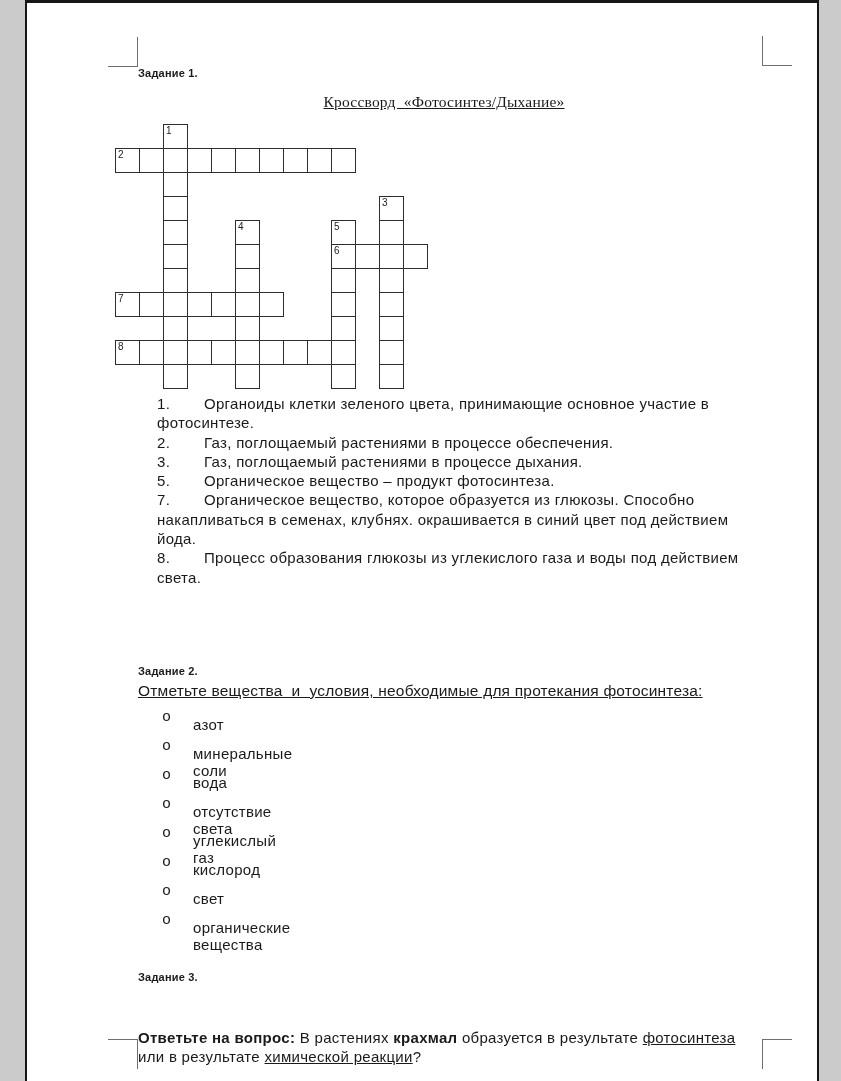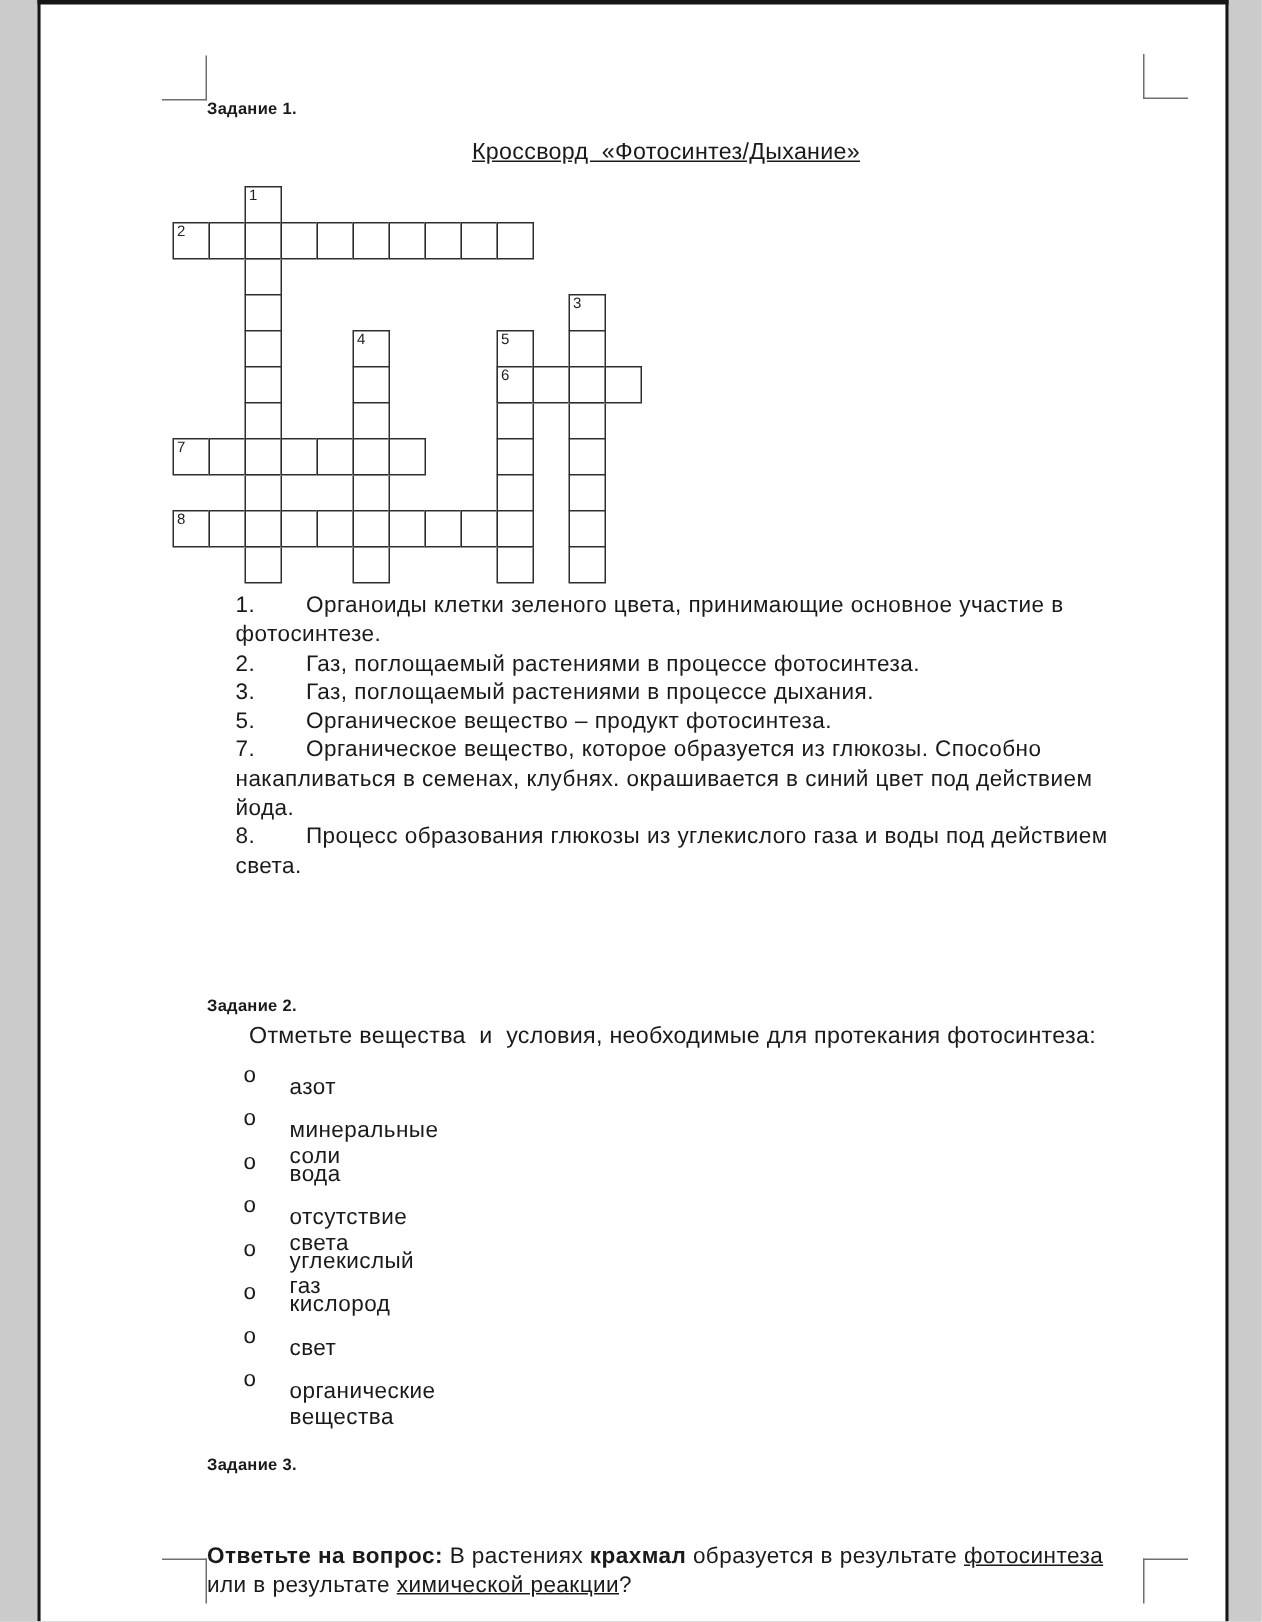--- a/index.html
+++ b/index.html
@@ -11,28 +11,28 @@
   .edge-right{left:817px;top:0;width:2px;height:1081px;}
   .edge-top{left:25px;top:0;width:794px;height:3px;}
   .corner{position:absolute;width:29px;height:29px;}
   .corner-tl{left:108px;top:37px;border-right:1px solid #6f6f6f;border-bottom:1px solid #6f6f6f;}
   .corner-tr{left:762px;top:36px;border-left:1px solid #6f6f6f;border-bottom:1px solid #6f6f6f;}
   .corner-bl{left:108px;top:1039px;border-right:1px solid #6f6f6f;border-top:1px solid #6f6f6f;}
   .corner-br{left:762px;top:1039px;border-left:1px solid #6f6f6f;border-top:1px solid #6f6f6f;}
   .abs{position:absolute;}
   .h{font-weight:bold;font-size:11px;line-height:19px;letter-spacing:.2px;}
   .title-wrap{left:138px;top:93px;width:612px;text-align:center;}
-  .title{font-size:15.5px;letter-spacing:.2px;text-decoration:underline;white-space:pre;}
+  .title{font-size:15.5px;letter-spacing:.2px;text-decoration:underline;white-space:pre;font-family:Liberation Serif, serif;}
   .crossword{left:115px;top:124px;width:313px;height:265px;}
   .cell{position:absolute;width:25px;height:25px;border:1px solid #2e2e2e;box-sizing:border-box;background:#fff;}
   .cellnum{position:absolute;left:2px;top:1px;font-size:10px;line-height:10px;color:#222;}
   .clues{left:136px;top:394px;font-size:15px;line-height:19.3px;letter-spacing:.3px;}
   .clue{white-space:pre;margin-left:21px;}
   .cnum{display:inline-block;width:47px;}
-  .instr{font-size:15.5px;line-height:19px;letter-spacing:.2px;white-space:pre;margin-left:28px;}
+  .instr{font-size:15.5px;line-height:19px;letter-spacing:.2px;text-decoration:underline;white-space:pre;}
   .options{left:138px;top:705px;font-size:15px;}
   .opt{position:relative;height:29px;}
   .bullet{position:absolute;left:24px;top:5px;font-family:"Liberation Mono","DejaVu Sans Mono",monospace;
           font-size:15px;line-height:15px;}
   .optlabel{position:absolute;left:55px;top:11px;letter-spacing:.3px;}
   .task3{font-size:15px;line-height:19.3px;letter-spacing:.3px;white-space:pre;}
   .b{font-weight:bold;}
   .u{text-decoration:underline;}
 </style>
 </head>
@@ -134,21 +134,21 @@
       <div class="cell" style="left: 120px; top: 216px;"></div>
       <div class="cell" style="left: 144px; top: 216px;"></div>
       <div class="cell" style="left: 168px; top: 216px;"></div>
       <div class="cell" style="left: 192px; top: 216px;"></div>
       <div class="cell" style="left: 216px; top: 216px;"></div>
     </div>
 
   <div class="abs clues" id="clues">
       <div class="clue"><span class="cnum">1.</span><span>Органоиды клетки зеленого цвета, принимающие основное участие в
 фотосинтезе.</span></div>
-      <div class="clue"><span class="cnum">2.</span><span>Газ, поглощаемый растениями в процессе фотосинтеза.</span></div>
+      <div class="clue"><span class="cnum">2.</span><span>Газ, поглощаемый растениями в процессе обеспечения.</span></div>
       <div class="clue"><span class="cnum">3.</span><span>Газ, поглощаемый растениями в процессе дыхания.</span></div>
       <div class="clue"><span class="cnum">5.</span><span>Органическое вещество – продукт фотосинтеза.</span></div>
       <div class="clue"><span class="cnum">7.</span><span>Органическое вещество, которое образуется из глюкозы. Способно
 накапливаться в семенах, клубнях. окрашивается в синий цвет под действием
 йода.</span></div>
       <div class="clue"><span class="cnum">8.</span><span>Процесс образования глюкозы из углекислого газа и воды под действием
 света.</span></div>
     </div>
 
   <div class="abs h" style="left:138px;top:662px;">Задание 2.</div>

